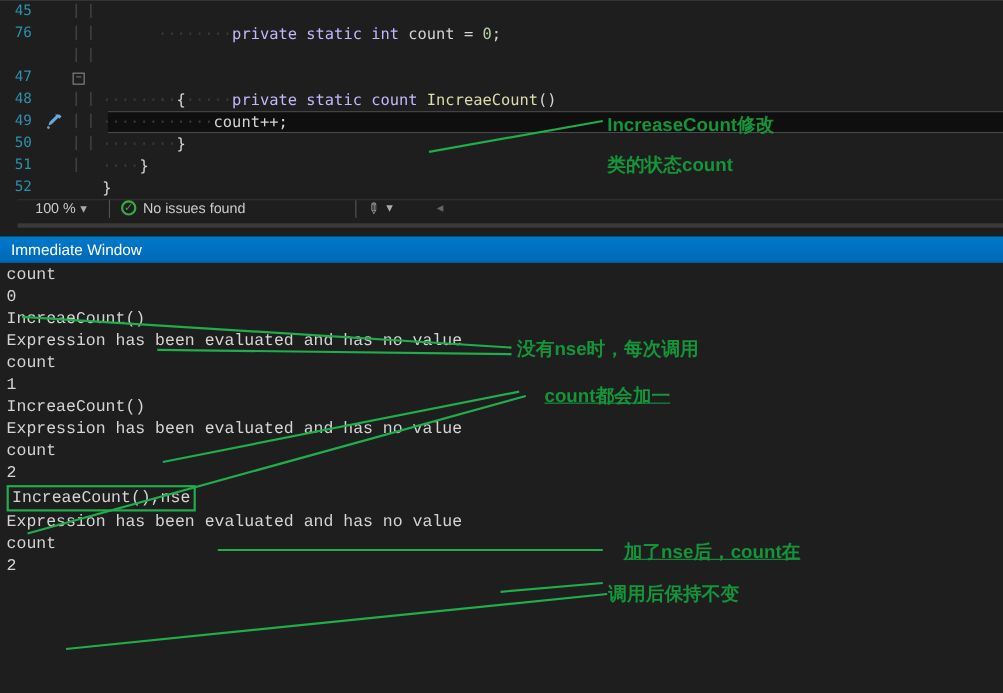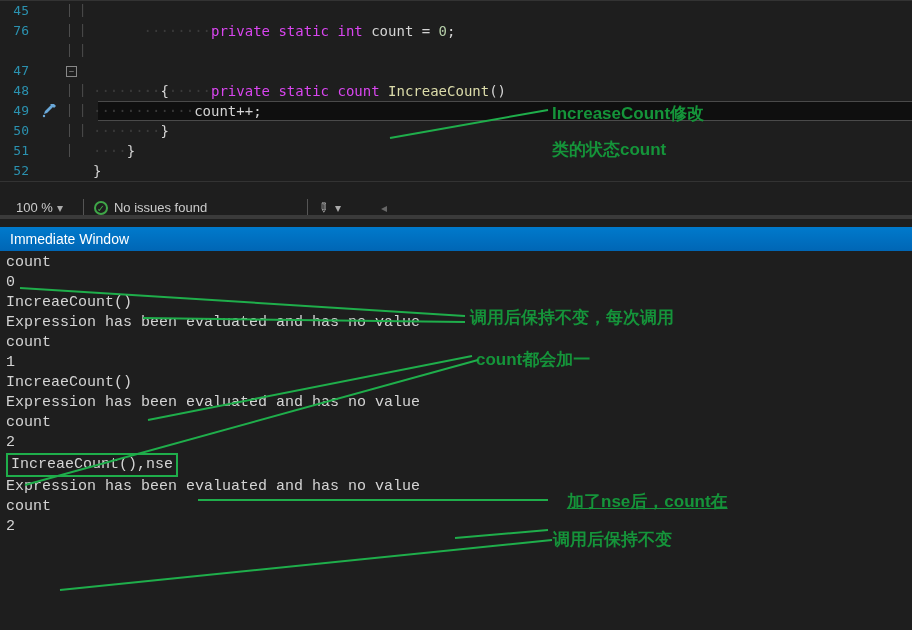--- a/index.html
+++ b/index.html
@@ -16,31 +16,32 @@
   .editor-area {
     position: relative;
     background: #1e1e1e;
     border-top: 1px solid #333;
   }
   .code-row { display: flex; height: 20px; line-height: 20px; }
   .lnumcol { width: 35px; text-align: right; padding-right: 6px; color: #2b91af; font-size: 13px; background: #1e1e1e; }
   .marker-col { width: 28px; background: #1e1e1e; display:flex; align-items:center; justify-content:center; }
   .outline-col { width: 30px; background: #1e1e1e; color:#888; font-size:11px; display:flex; align-items:center; justify-content:flex-start; padding-left:3px; }
   .code { white-space: pre; }
-  .kw { color: #d946ef; }
+  .kw { color: #c4b5fd; }
   .method { color: #dcdcaa; }
   .num { color: #b5cea8; }
   .op { color: #d4d4d4; }
   .codelens { color: #888; font-size: 11px; padding-left: 0; }
   .dots { color:#3a3a3a; }
   .statusline {
-    display:flex; align-items:flex-end; height:38px;
+    display:flex; align-items:flex-start; height:26px;
     background:#1e1e1e; border-top:1px solid #333; border-bottom:4px solid #3a3a3a;
     color:#ccc; font-family:"Segoe UI",sans-serif; font-size:13px;
     padding-left:6px;
+    margin-left:16px;
   }
   .statusline .zoom { display:inline-flex; align-items:center; gap:4px; padding:0 10px; }
   .statusline .ok-icon { width:14px; height:14px; border-radius:50%; border:2px solid #3fa648; display:inline-flex; align-items:center; justify-content:center; color:#3fa648; font-size:10px; margin-right:6px;}
   .statusline .sep { width:1px; height:16px; background:#555; margin:0 10px; }
   .immediate-header {
     background: linear-gradient(#007acc,#0066b5);
     color:#fff; font-family:"Segoe UI",sans-serif; font-size:14px;
     padding:4px 10px;
     margin-top:8px;
   }
@@ -184,22 +185,22 @@
   <div class="imm-line">2</div>
   <div><span class="imm-highlight">IncreaeCount(),nse</span></div>
   <div class="imm-line">Expression has been evaluated and has no value</div>
   <div class="imm-line">count</div>
   <div class="imm-line">2</div>
 </div>
 
 <div class="annotation" style="left:552px; top:102px;">IncreaseCount修改</div>
 <div class="annotation" style="left:552px; top:138px;">类的状态count</div>
 
-<div class="annotation" style="left:470px; top:306px;">调用后保持不变，每次调用</div>
-<div class="annotation" style="left:476px; top:348px;">count都会加一</div>
+<div class="annotation" style="left:470px; top:306px;">没有nse时，每次调用</div>
+<div class="annotation" style="left:495px; top:348px;text-decoration:underline;">count都会加一</div>
 
 <div class="annotation" style="left:567px; top:490px;text-decoration:underline;">加了nse后，count在</div>
 <div class="annotation" style="left:553px; top:528px;">调用后保持不变</div>
 
 <svg class="annot-svg" width="912" height="630">
   <g stroke="#1fae4b" stroke-width="2" fill="none">
     <line x1="390" y1="138" x2="548" y2="110"></line>
     <line x1="20" y1="288" x2="465" y2="316"></line>
     <line x1="143" y1="318" x2="465" y2="322"></line>
     <line x1="148" y1="420" x2="472" y2="356"></line>

